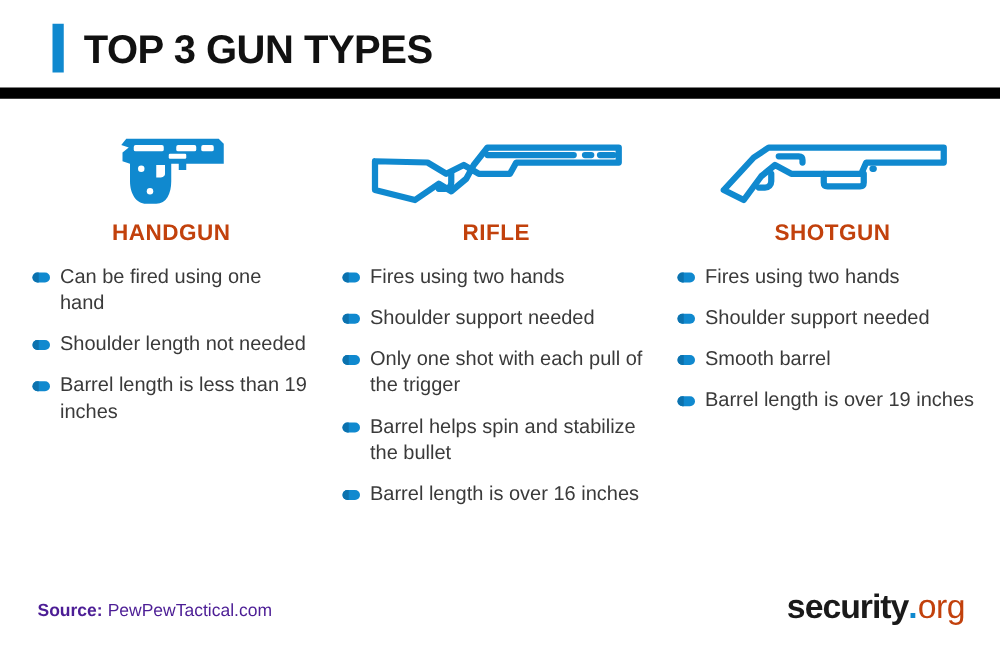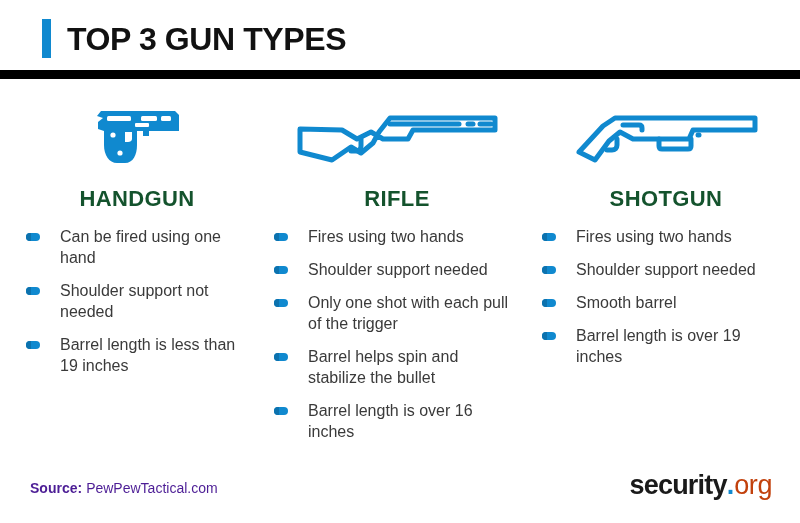--- a/index.html
+++ b/index.html
@@ -73,39 +73,37 @@
   .col-shotgun { width: 270px; padding-left: 12px; padding-right: 10px; }
 
   .icon-box {
     height: 80px;
     display: flex;
     align-items: center;
     justify-content: center;
   }
   .col-heading {
     text-align: center;
-    font-size: 22px;
+    font-size: 18px;
     font-weight: 700;
     letter-spacing: 0.4px;
-    color: #14532d;
-    margin-top: 10px;
+    color: #c2410c;
     margin-bottom: 14px;
     font-family: "Liberation Sans", sans-serif;
   }
 
   ul.bullets {
     list-style: none;
     margin: 0;
     padding: 0;
   }
   ul.bullets li {
     display: flex;
     align-items: flex-start;
     margin-bottom: 12px;
-    gap: 12px;
   }
   ul.bullets li:last-child { margin-bottom: 0; }
 
   .bullet-marker {
     flex: 0 0 auto;
     width: 14px;
     height: 8px;
     border-radius: 4px;
     background: #1089CF;
     margin-top: 7px;
@@ -205,21 +203,21 @@
       </svg>
     </div>
     <div class="col-heading">HANDGUN</div>
     <ul class="bullets">
       <li>
         <span class="bullet-marker"></span>
         <span class="bullet-text">Can be fired using one hand</span>
       </li>
       <li>
         <span class="bullet-marker"></span>
-        <span class="bullet-text">Shoulder support not needed</span>
+        <span class="bullet-text">Shoulder length not needed</span>
       </li>
       <li>
         <span class="bullet-marker"></span>
         <span class="bullet-text">Barrel length is less than 19 inches</span>
       </li>
     </ul>
   </div>
 
   <div class="column col-rifle">
     <div class="icon-box">

